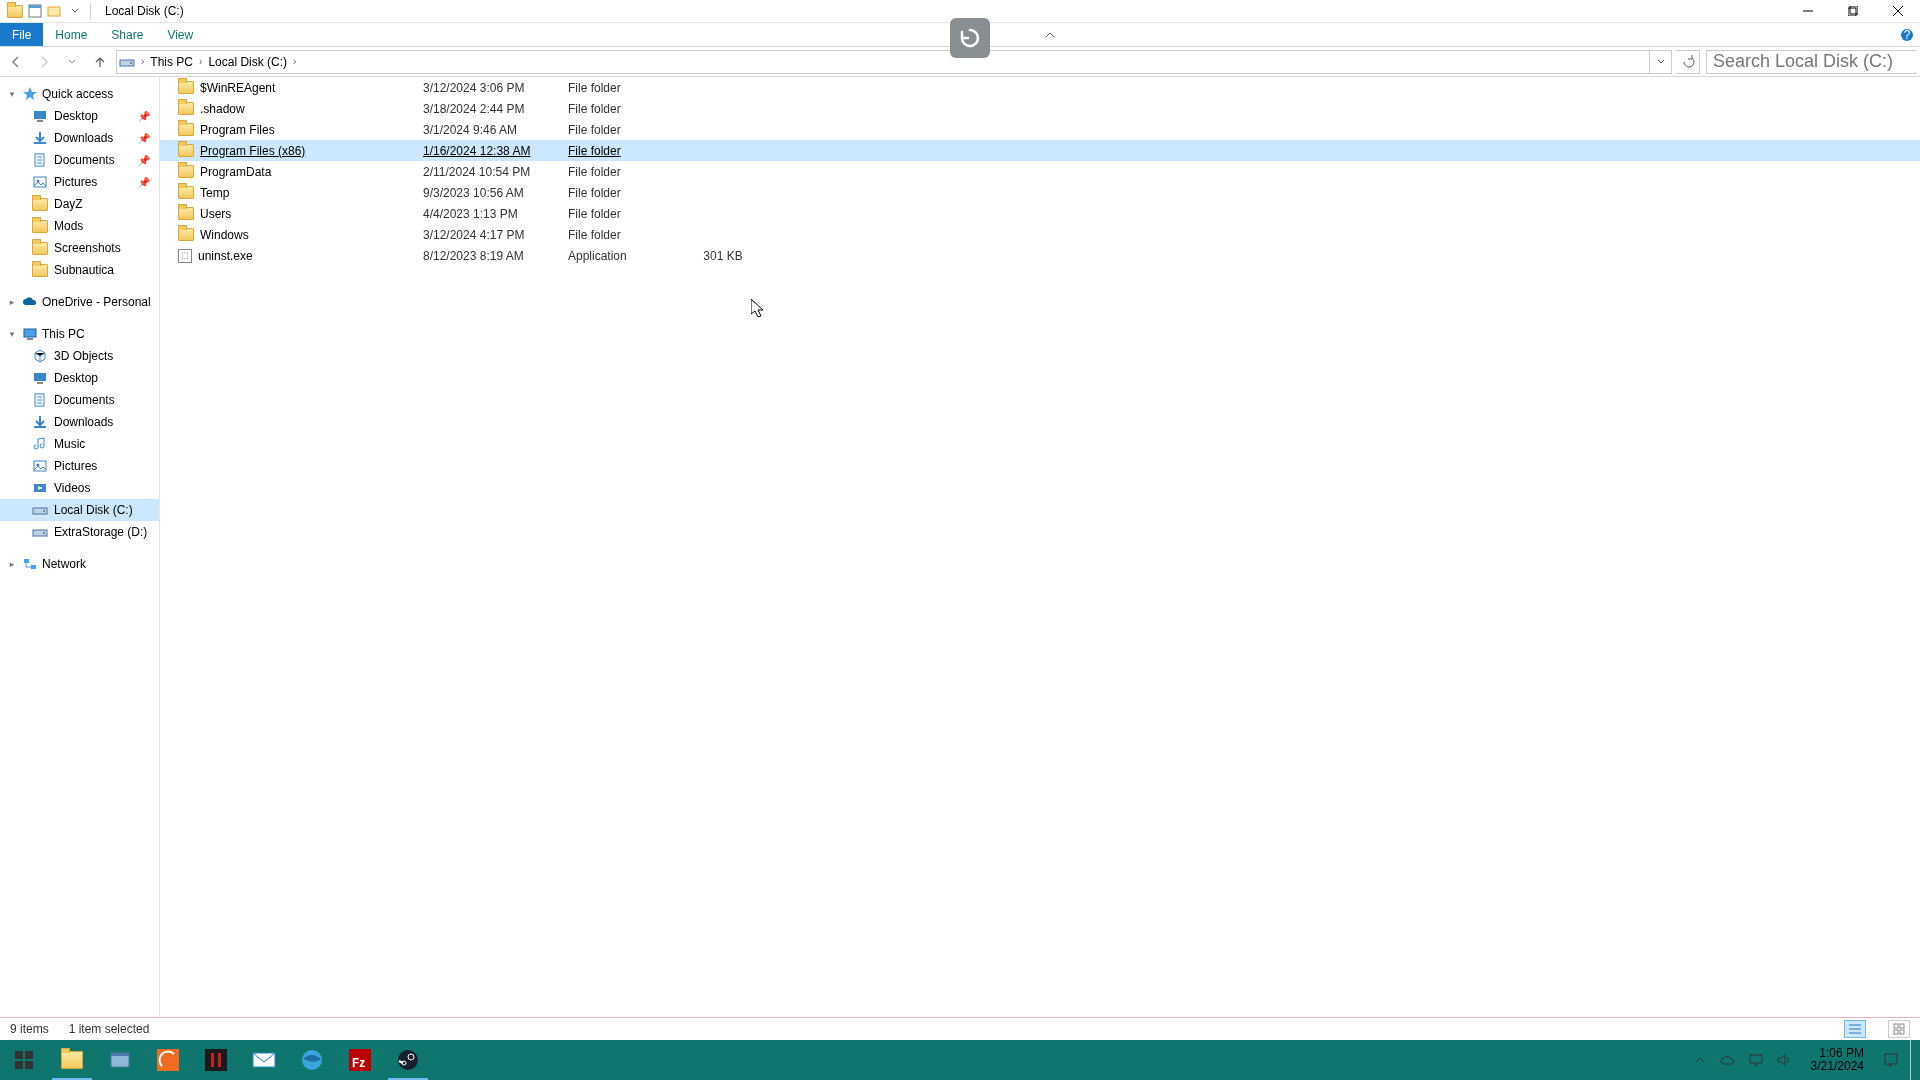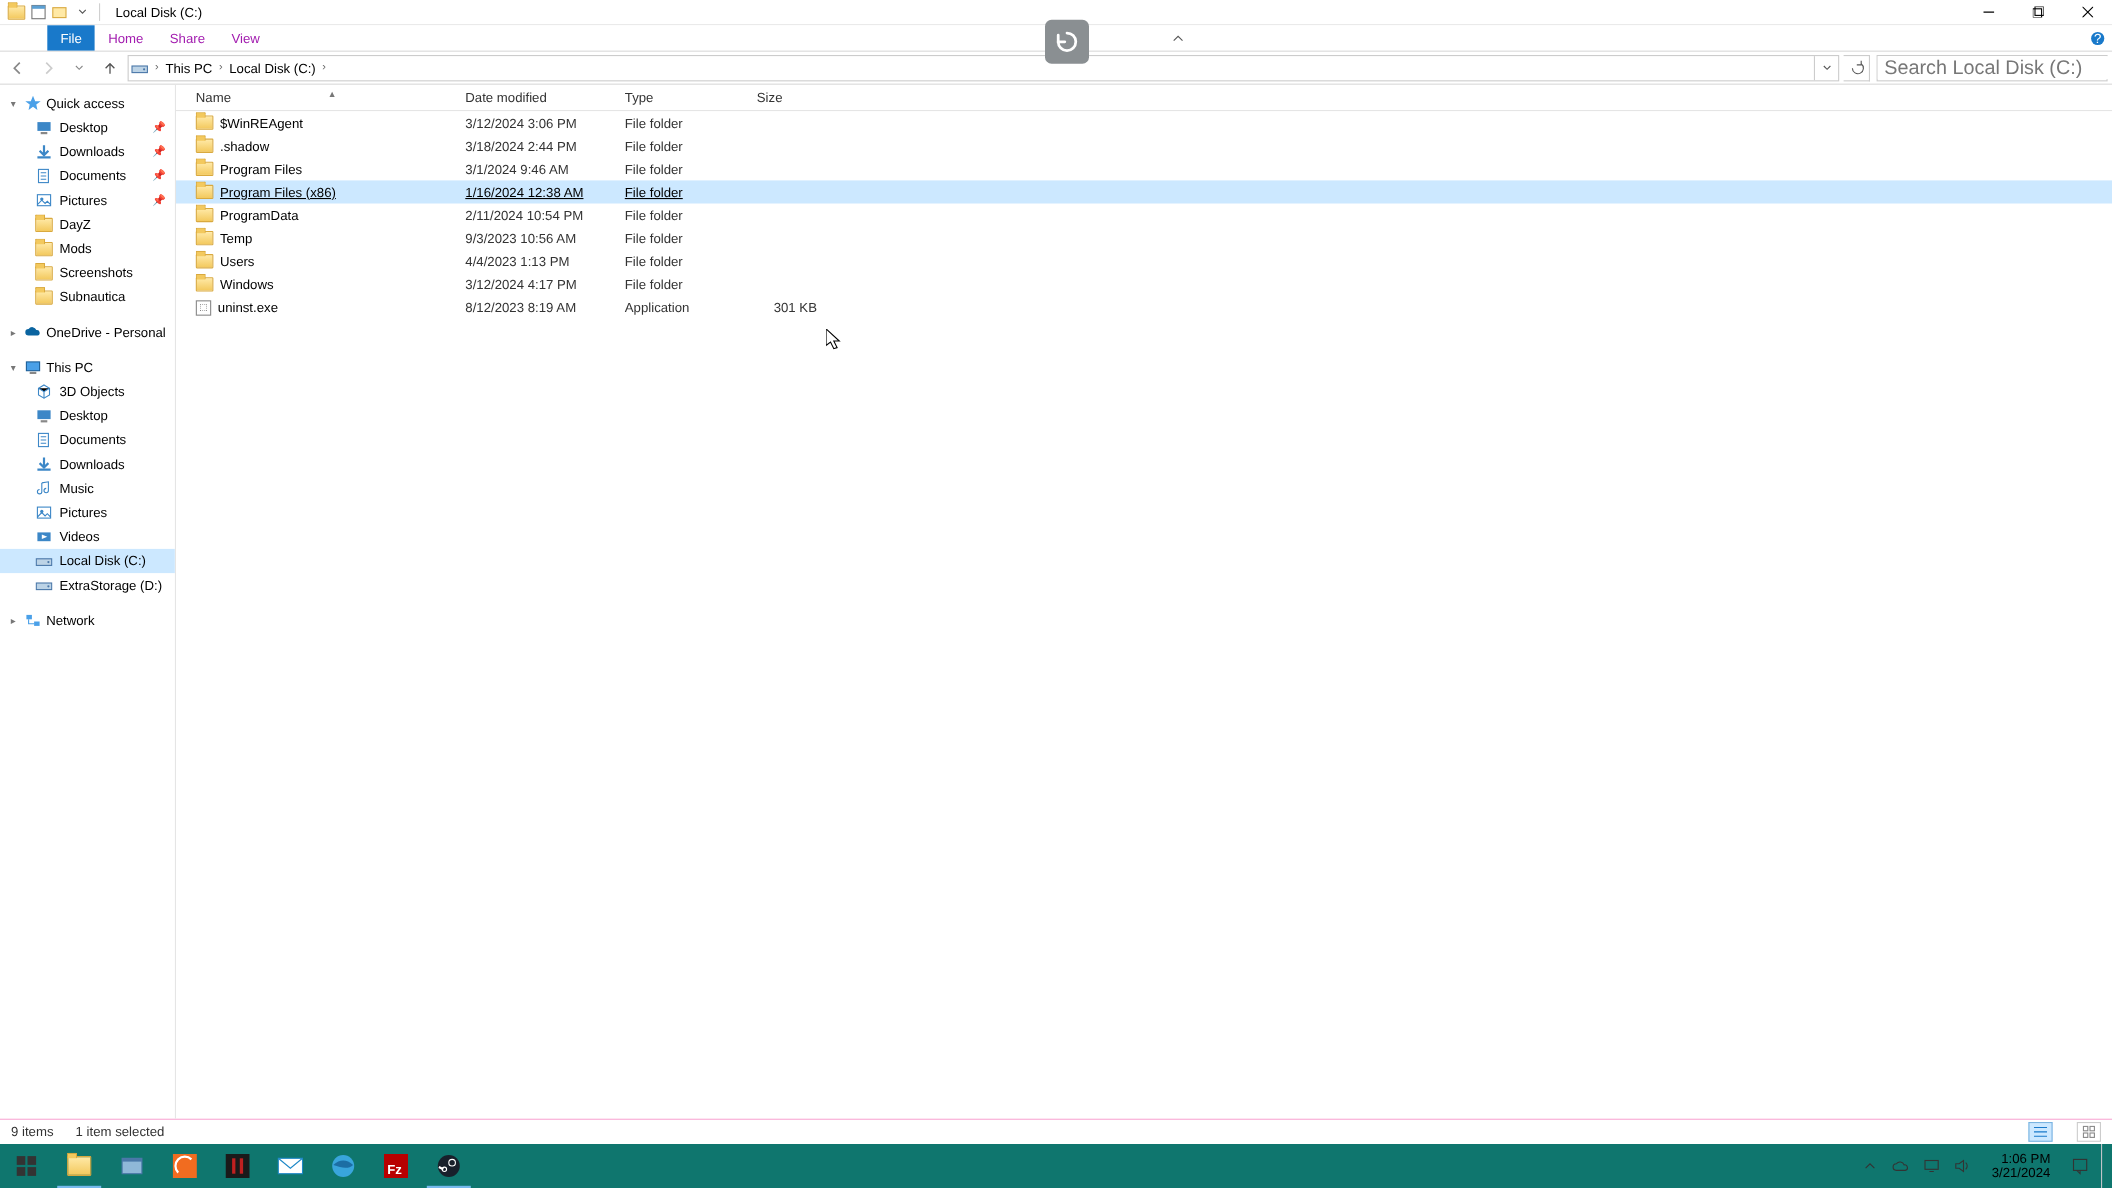--- a/index.html
+++ b/index.html
@@ -9,22 +9,22 @@
 .titlebar { height: 23px; background: #fff; display: flex; align-items: center; border-bottom: 1px solid #e5e5e5; }
 .titlebar .qat { display: flex; align-items: center; gap: 2px; padding-left: 6px; }
 .titlebar .qat-icon { width: 18px; height: 18px; display: flex; align-items: center; justify-content: center; }
 .titlebar .qat-sep { width: 1px; height: 16px; background: #d0d0d0; margin: 0 4px; }
 .titlebar .title { padding-left: 10px; color: #000; }
 .titlebar .spacer { flex: 1; }
 .winbtn { width: 45px; height: 23px; display: flex; align-items: center; justify-content: center; }
 .winbtn svg { display: block; }
 
 
-.ribbon { height: 24px; background: #fff; display: flex; align-items: stretch; border-bottom: 1px solid #d9d9d9; position: relative; padding-left: 43px; }
-.ribbon .tab { padding: 0 12px; display: flex; align-items: center; color: #a21caf; }
+.ribbon { height: 24px; background: #fff; display: flex; align-items: stretch; border-bottom: 1px solid #d9d9d9; position: relative; }
+.ribbon .tab { padding: 0 12px; display: flex; align-items: center; color: #0f766e; }
 .ribbon .tab.file { background: #1979ca; color: #fff; }
 .ribbon .help { margin-left: auto; width: 26px; display: flex; align-items: center; justify-content: center; }
 .ribbon .collapse { width: 26px; display: flex; align-items: center; justify-content: center; }
 
 
 .actioncenter { position: absolute; left: 950px; top: 18px; width: 40px; height: 40px; background: #8a8f92; border-radius: 6px; display: flex; align-items: center; justify-content: center; }
 .actioncenter svg { display: block; }
 
 
 .addr { height: 30px; display: flex; align-items: center; border-bottom: 1px solid #d9d9d9; padding: 0 4px; gap: 4px; }
@@ -426,29 +426,20 @@
               <rect x="9" y="9" width="5" height="4" fill="#4aa0e8"></rect>
               <path d="M4 7 V11 H9" stroke="#4aa0e8" fill="none"></path>
             </svg>
           </span>
         <span>Network</span>
       </div>
     </div>
   </div>
 
   <div class="files">
-    <div class="cols">
-      <div class="col-name">
-        <span>Name</span>
-        <span class="sort">▲</span>
-      </div>
-      <div class="col-date">Date modified</div>
-      <div class="col-type">Type</div>
-      <div class="col-size">Size</div>
-    </div>
     <div class="rows" id="file-rows">
         <div class="row">
           <div class="c-name">
             <span class="folder-ico open"></span>
             <span>$WinREAgent</span>
           </div>
           <div class="c-date">3/12/2024 3:06 PM</div>
           <div class="c-type">File folder</div>
           <div class="c-size"></div>
         </div>

